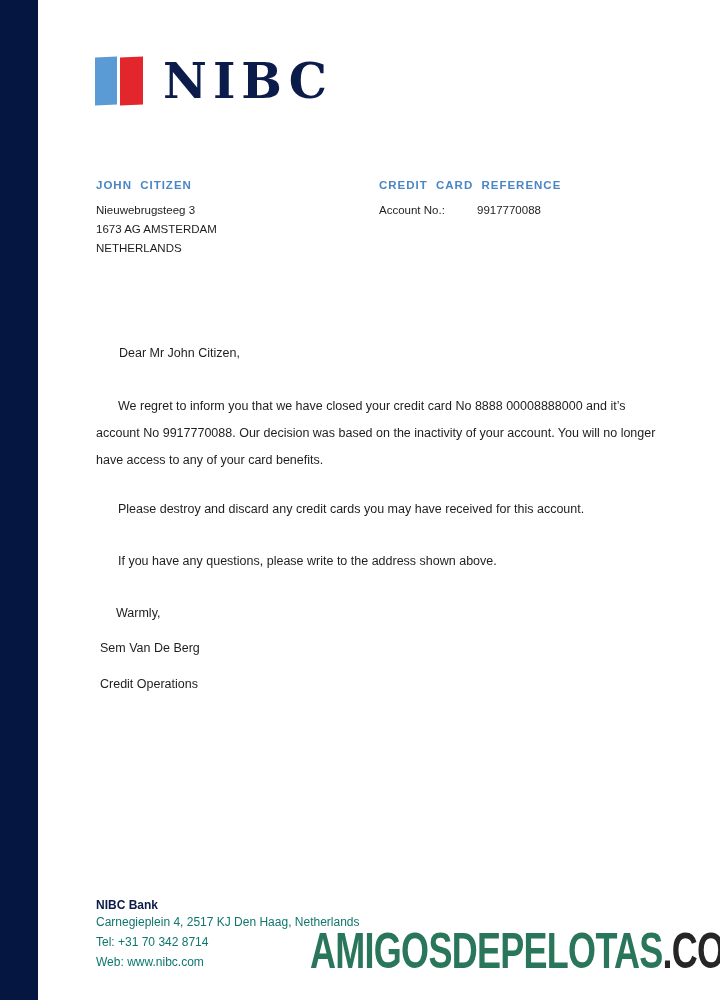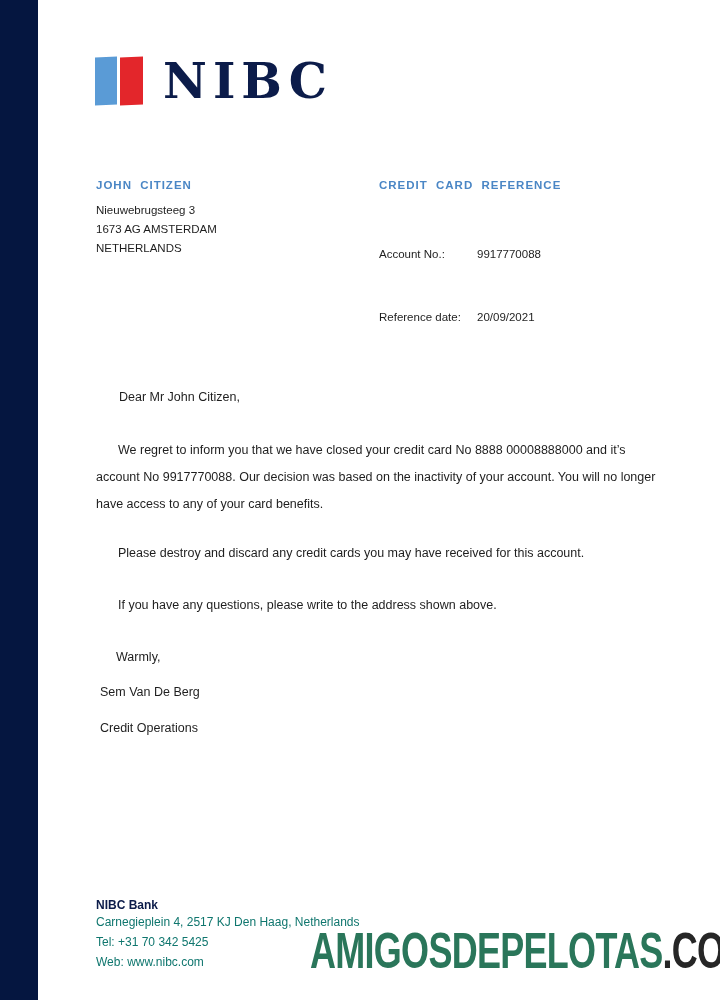--- a/index.html
+++ b/index.html
@@ -20,23 +20,23 @@
     .logo-text {
       margin-left: 20px; font-family: "DejaVu Serif", "Liberation Serif", serif;
       font-weight: bold; font-size: 48px; letter-spacing: 6px; color: #0c1c4a; line-height: 1;
     }
     .abs { position: absolute; }
     .blue-head {
       color: #4a86c5; font-size: 11.5px; font-weight: bold; letter-spacing: 1px; word-spacing: 4px;
       font-family: "Liberation Sans", sans-serif;
     }
     .small { font-size: 11.5px; line-height: 19px; font-family: "Liberation Sans", sans-serif; }
-    .ref-row { display: flex; margin-top: 44px; }
+    .ref-row { display: flex; }
     .ref-row .k { width: 98px; }
-    .body-text { font-size: 12.5px; font-family: "Liberation Sans", sans-serif; line-height: 27px; margin-top: 44px; }
+    .body-text { font-size: 12.5px; font-family: "Liberation Sans", sans-serif; line-height: 27px; }
     .para { position: absolute; left: 96px; width: 560px; }
     .indent { text-indent: 22px; }
     .footer-name { font-weight: bold; font-size: 12px; color: #0c1c4a; font-family: "Liberation Sans", sans-serif; }
     .footer-line { font-size: 12px; line-height: 20px; font-family: "Liberation Sans", sans-serif; color: #0f766e; }
     .watermark {
       position: absolute; left: 310px; top: 923px;
       font-family: "Liberation Sans", sans-serif; font-weight: bold;
       font-size: 50px; line-height: 56px; letter-spacing: -1px;
       transform: scaleX(0.72); transform-origin: left top; white-space: nowrap;
     }
@@ -62,37 +62,33 @@
   <div>1673 AG AMSTERDAM</div>
   <div>NETHERLANDS</div>
 </div>
 
 <div class="abs blue-head" style="left:379px; top:179px;">CREDIT  CARD  REFERENCE</div>
 <div class="abs small" style="left:379px; top:201px;">
   <div class="ref-row">
     <span class="k">Account No.:</span>
     <span>9917770088</span>
   </div>
-  <div class="ref-row">
-    <span class="k">Reference date:</span>
-    <span>20/09/2021</span>
-  </div>
 </div>
 
 <div class="para body-text" style="left:119px; top:340px;">Dear Mr John Citizen,</div>
 <div class="para body-text indent" style="top:393px; width:565px;">We regret to inform you that we have closed your credit card No 8888 00008888000 and it’s account No 9917770088. Our decision was based on the inactivity of your account. You will no longer have access to any of your card benefits.</div>
 <div class="para body-text indent" style="top:496px;">Please destroy and discard any credit cards you may have received for this account.</div>
 <div class="para body-text indent" style="top:548px;">If you have any questions, please write to the address shown above.</div>
 
 <div class="abs body-text" style="left:116px; top:600px;">Warmly,</div>
 <div class="abs body-text" style="left:100px; top:635px;text-align:center;">Sem Van De Berg</div>
 <div class="abs body-text" style="left:100px; top:671px;">Credit Operations</div>
 
 <div class="abs" style="left:96px; top:898px;">
   <div class="footer-name">NIBC Bank</div>
   <div class="footer-line">Carnegieplein 4, 2517 KJ Den Haag, Netherlands</div>
-  <div class="footer-line">Tel: +31 70 342 5425</div>
+  <div class="footer-line">Tel: +31 70 342 8714</div>
   <div class="footer-line">Web: www.nibc.com</div>
 </div>
 
 <div class="watermark">
   <span class="wm-green">AMIGOSDEPELOTAS</span><span class="wm-dark">.COM</span>
 </div>
 
 </body></html>

